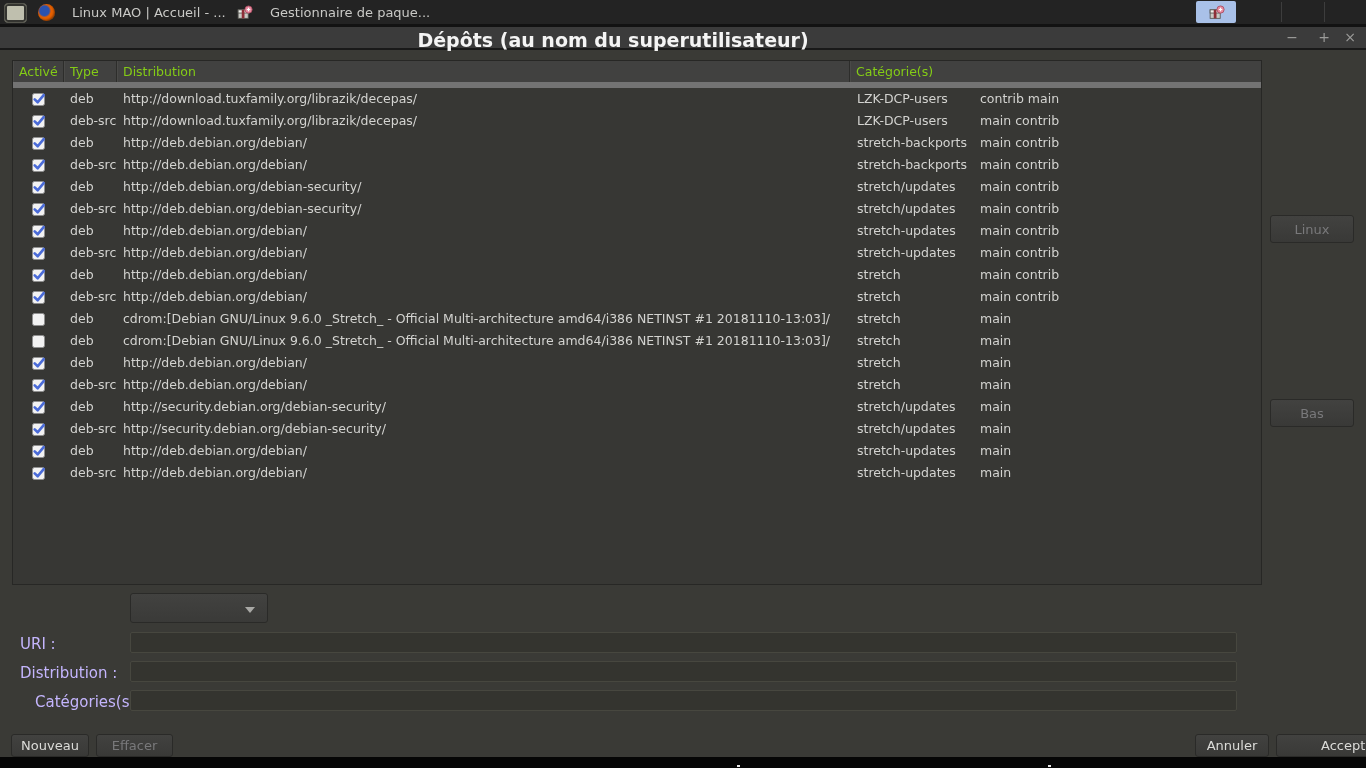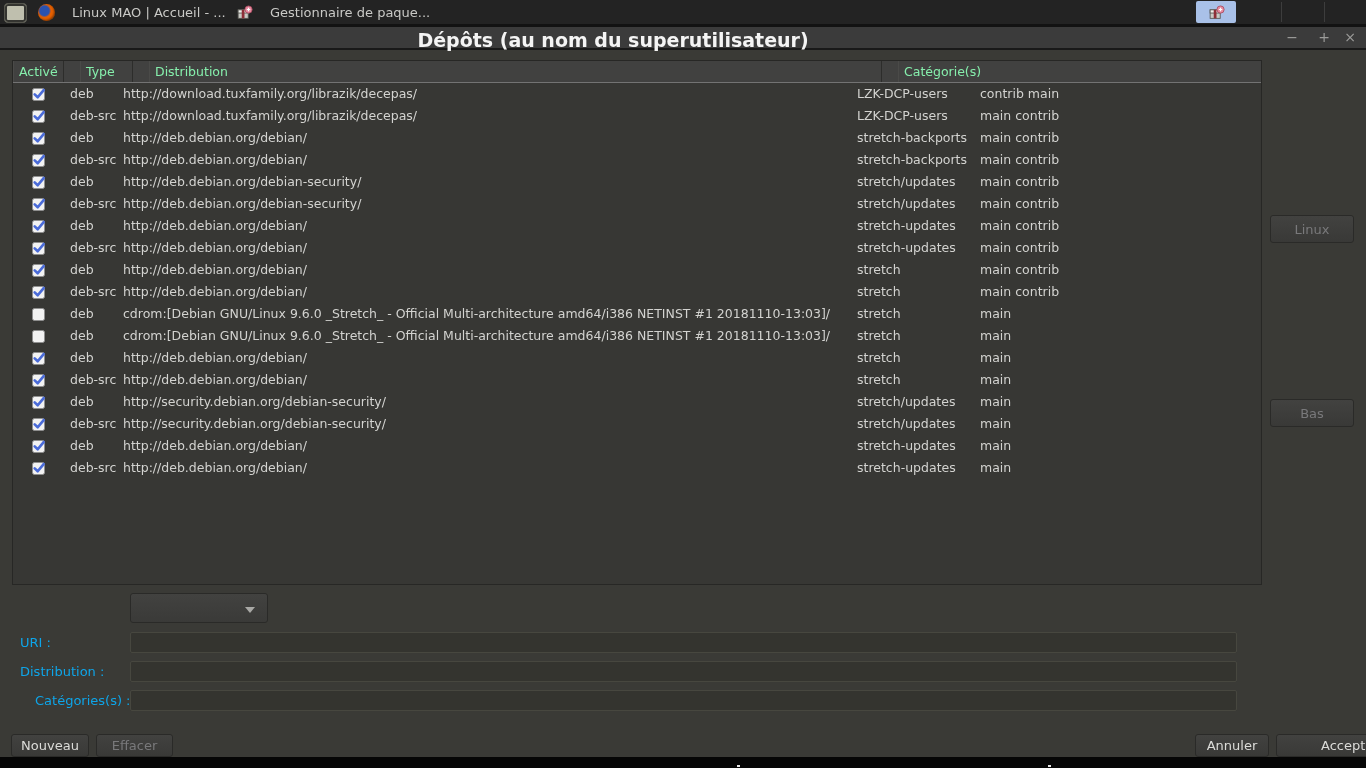--- a/index.html
+++ b/index.html
@@ -22,21 +22,21 @@
   
   .tb-gap{position:absolute;left:0;top:24px;width:1366px;height:3px;background:#121212;}
   .titlebar{position:absolute;left:0;top:27px;width:1366px;height:21px;background:#3b3b3b;border-bottom:2px solid #191919;}
   .title{position:absolute;left:0;right:140px;top:2px;text-align:center;color:#f4f4f4;font-size:19px;font-weight:bold;}
   .win-ctl{position:absolute;top:1px;width:22px;height:18px;color:#9c9c9a;font-size:14px;text-align:center;line-height:18px;cursor:pointer;}
   .wc-min{left:1281px;} .wc-max{left:1313px;} .wc-close{left:1339px;}
 
   
   .table{position:absolute;left:12px;top:60px;width:1250px;height:525px;background:#373734;border:1px solid #272725;box-sizing:border-box;}
   .thead{display:grid;grid-template-columns:51px 53px 733px 124px 1fr;height:21px;background:#414140;
-    border-bottom:1px solid #737373;color:#86efac;font-size:12.5px;gap:16px;}
+    border-bottom:6px solid #737373;color:#84cc16;font-size:12.5px;}
   .thead .hcell{line-height:21px;padding-left:6px;border-right:1px solid #2d2d2b;box-shadow:inset 1px 0 0 #4a4a48;
     white-space:nowrap;overflow:hidden;cursor:pointer;}
   .thead .hcell:last-child{border-right:none;}
   .trow{display:grid;grid-template-columns:51px 53px 733px 124px 1fr;height:22px;color:#d3d3d0;font-size:12.5px;cursor:default;}
   .cell{line-height:22px;white-space:nowrap;overflow:visible;}
   .c-type{padding-left:6px;}
   .c-uri{padding-left:6px;}
   .c-distribution{padding-left:7px;}
   .c-categories{padding-left:6px;}
   .cbwrap{display:flex;align-items:center;justify-content:center;}
@@ -55,21 +55,21 @@
   .btn-effacer{left:96px;top:734px;width:77px;height:23px;}
   .btn-annuler{left:1195px;top:734px;width:74px;height:23px;}
   .btn-accepter{left:1276px;top:734px;width:98px;height:23px;padding-left:44px;}
 
   
   .combo{position:absolute;left:130px;top:593px;width:138px;height:30px;box-sizing:border-box;
     border:1px solid #2a2a28;border-radius:3px;background:linear-gradient(#424240,#3a3a38);
     color:#d6d6d3;font-size:13px;line-height:28px;padding-left:8px;cursor:pointer;}
   .combo-arrow{position:absolute;right:12px;top:13px;width:0;height:0;
     border-left:5px solid transparent;border-right:5px solid transparent;border-top:6px solid #a9a9a6;}
-  .flabel{position:absolute;left:20px;color:#0ea5e9;font-size:13px;}
+  .flabel{position:absolute;left:20px;color:#c4b5fd;font-size:15px;}
   .entry{position:absolute;left:130px;width:1107px;height:21px;box-sizing:border-box;
     background:#34342f;border:1px solid #47473f;border-radius:2px;color:#d6d6d3;
     font-family:inherit;font-size:13px;padding:0 5px;outline:none;}
 
   
   .bottom-strip{position:absolute;left:0;top:757px;width:1366px;height:11px;background:#060606;}
   .strip-dash{position:absolute;top:8px;width:3px;height:2px;background:#e9e9e9;}
 </style>
 </head>
 <body>

